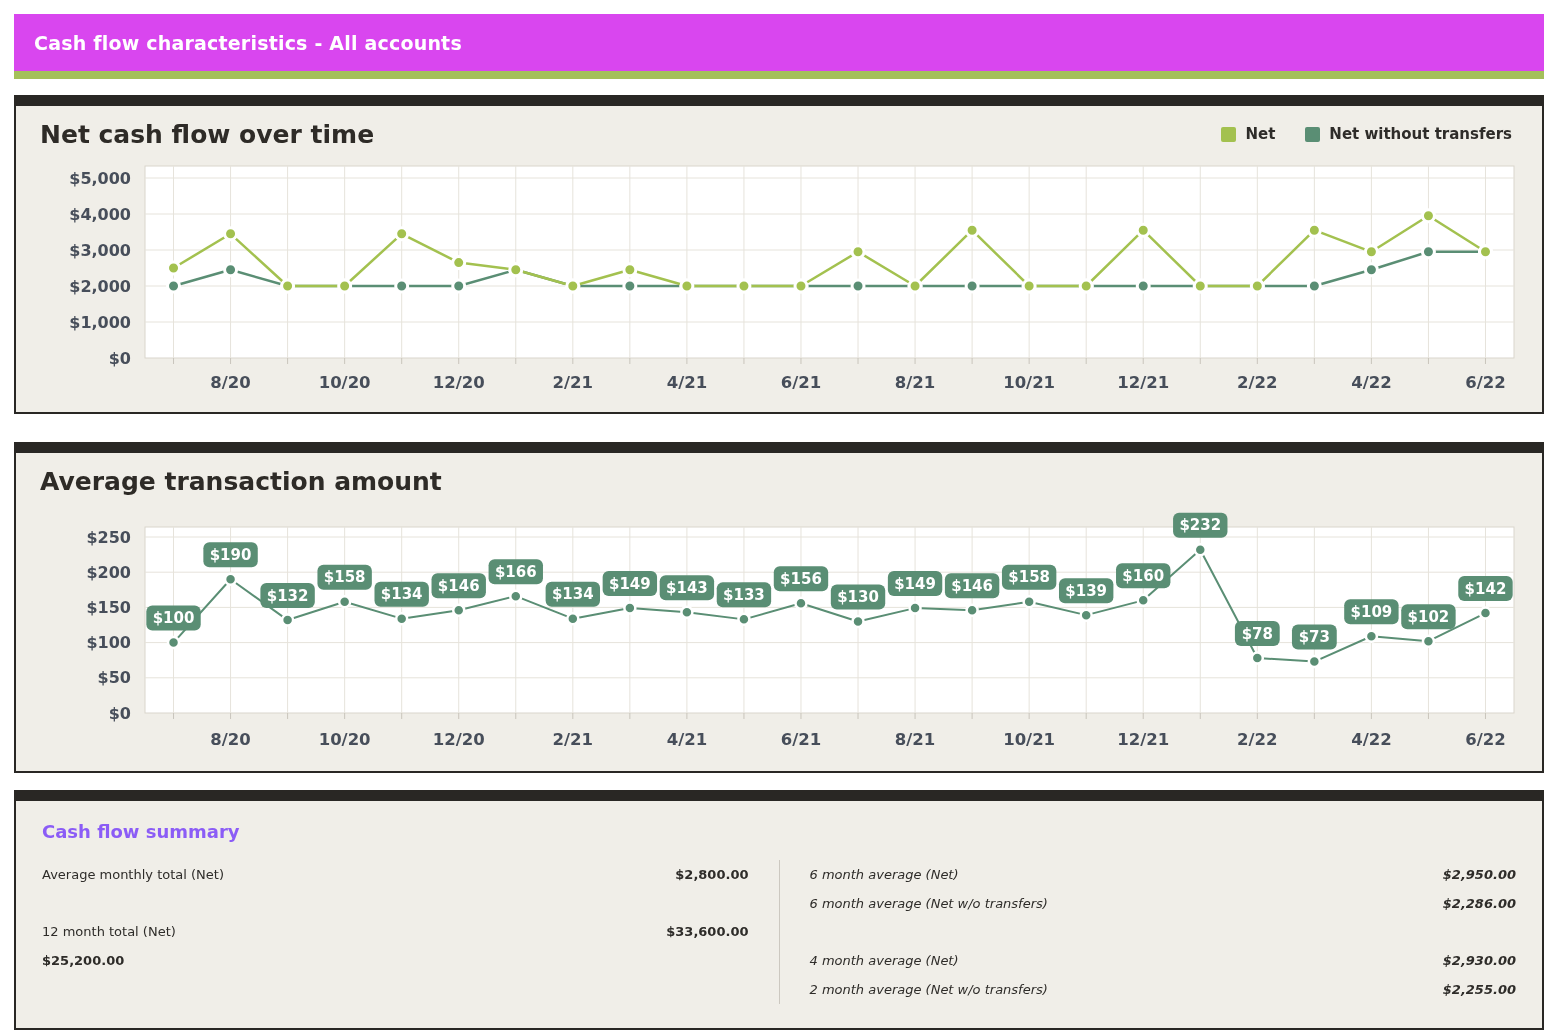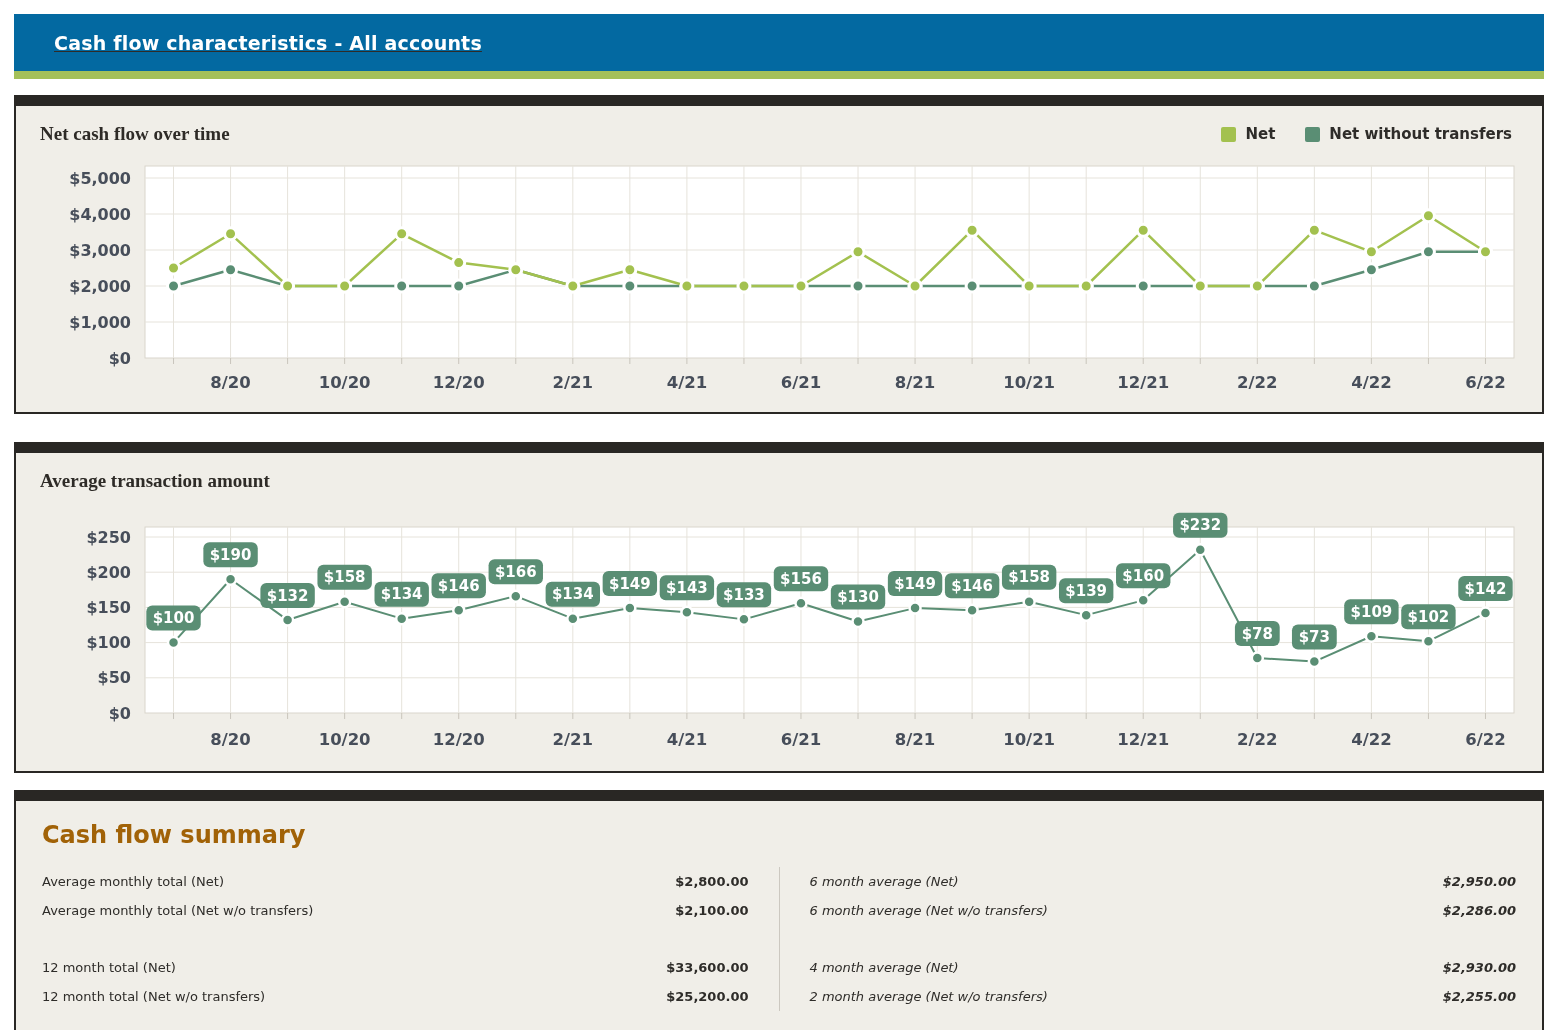--- a/index.html
+++ b/index.html
@@ -6,51 +6,50 @@
   body {
     width: 1558px; height: 1030px;
     background: #ffffff;
     font-family: "DejaVu Sans", "Liberation Sans", sans-serif;
     color: #2e2c29;
     padding: 14px 14px 18px 14px;
     overflow: hidden;
   }
   .header-bar {
     height: 57px;
-    background: #0369a1;
+    background: #d946ef;
     display: flex; align-items: center;
-    padding-left: 40px;
-    text-decoration: underline;
+    padding-left: 20px;
   }
   .header-bar .title {
     color: #ffffff; font-size: 19px; font-weight: bold;
     letter-spacing: 0.2px;
   }
   .green-strip { height: 8px; background: #a4c05a; margin-bottom: 16px; }
   .panel {
     background: #f0eee8;
     border: 2px solid #292724;
     border-top-width: 11px;
   }
   .panel-chart1 { margin-bottom: 15px; padding: 14px 24px 8px 24px; }
   .panel-chart2 { margin-bottom: 17px; padding: 14px 24px 6px 24px; margin-top: 28px; }
   .panel-summary { padding: 20px 26px 24px 26px; }
   .chart-title-row {
     display: flex; justify-content: space-between; align-items: center;
     margin-bottom: 12px; height: 28px;
   }
   .panel-title {
-    font-size: 19px; font-weight: bold; color: #2e2b27; font-family: Liberation Serif, serif;
+    font-size: 25px; font-weight: bold; color: #2e2b27;
   }
   .legend { display: flex; align-items: center; gap: 30px; padding-right: 6px; }
   .legend-item { display: flex; align-items: center; gap: 9px; }
   .legend-swatch { width: 15px; height: 15px; border-radius: 2px; }
   .legend-label { font-size: 15px; font-weight: 600; color: #2e2c29; }
   svg text { font-family: "DejaVu Sans", "Liberation Sans", sans-serif; }
-  .summary-title { font-size: 24px; font-weight: bold; color: #a16207; margin-bottom: 18px; }
+  .summary-title { font-size: 18px; font-weight: bold; color: #8b5cf6; margin-bottom: 18px; }
   .summary-body { display: flex; }
   .summary-col { flex: 1; }
   .summary-col.left  { padding-right: 30px; }
   .summary-col.right { padding-left: 30px; font-style: italic; }
   .summary-divider { width: 1px; background: #ccc8c0; }
   .summary-row {
     display: flex; justify-content: space-between;
     line-height: 29px; font-size: 13px;
   }
   .summary-row .value { font-weight: bold; }
@@ -358,31 +357,26 @@
 </div>
 
 <div class="panel panel-summary">
   <div class="summary-title">Cash flow summary</div>
   <div class="summary-body">
     <div class="summary-col left">
       <div class="summary-row">
         <span class="label">Average monthly total (Net)</span>
         <span class="value">$2,800.00</span>
       </div>
-      <div class="summary-row">
-        <span class="label">Average monthly total (Net w/o transfers)</span>
-        <span class="value">$2,100.00</span>
-      </div>
       <div class="summary-gap"></div>
       <div class="summary-row">
         <span class="label">12 month total (Net)</span>
         <span class="value">$33,600.00</span>
       </div>
       <div class="summary-row">
-        <span class="label">12 month total (Net w/o transfers)</span>
         <span class="value">$25,200.00</span>
       </div>
     </div>
     <div class="summary-divider"></div>
     <div class="summary-col right">
       <div class="summary-row">
         <span class="label">6 month average (Net)</span>
         <span class="value">$2,950.00</span>
       </div>
       <div class="summary-row">

